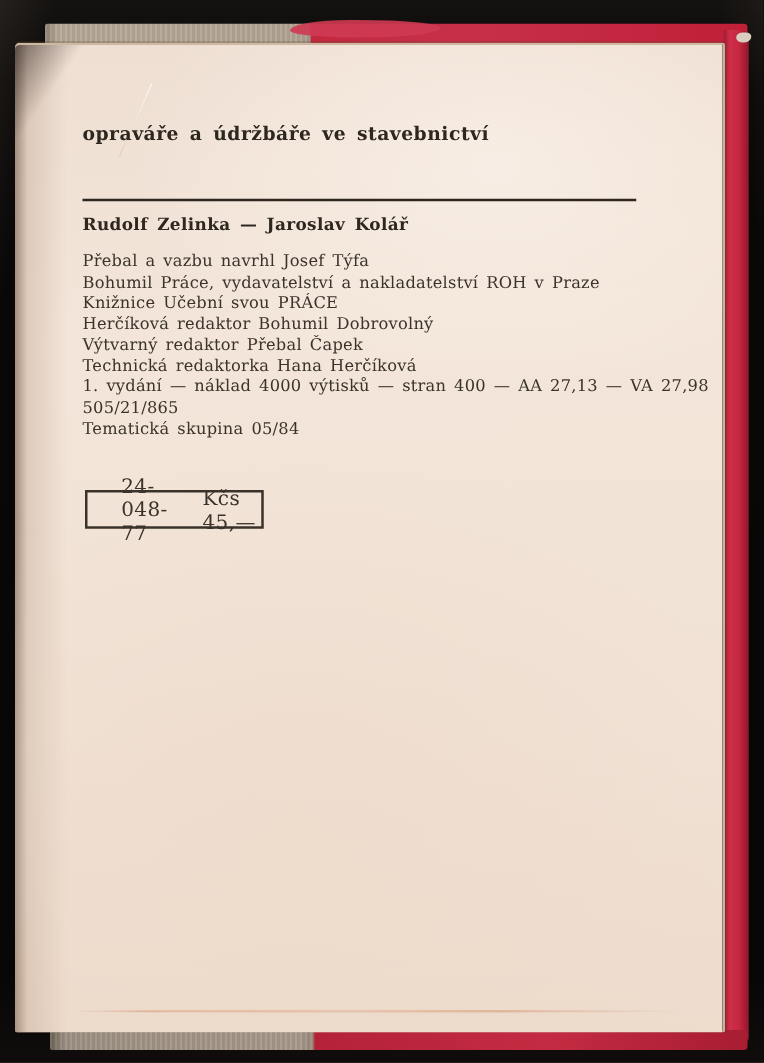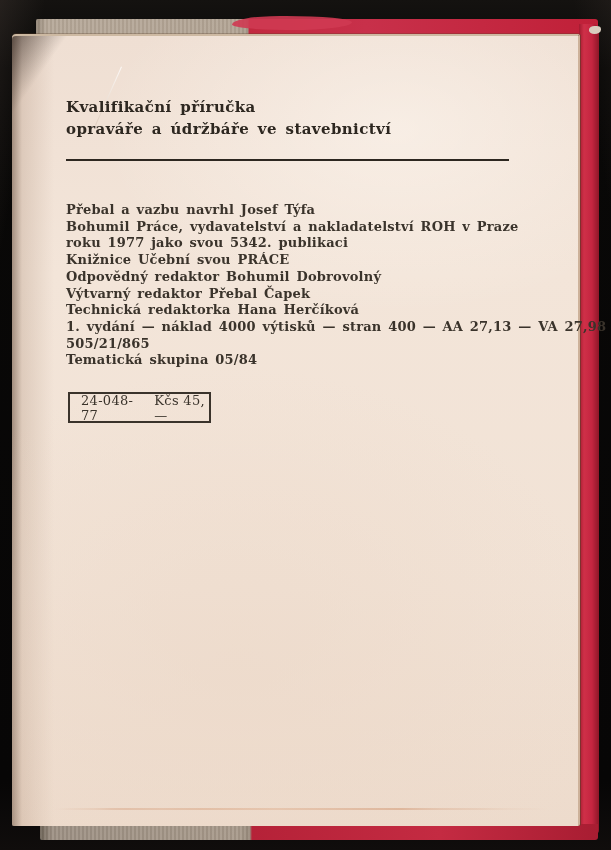--- a/index.html
+++ b/index.html
@@ -115,28 +115,27 @@
   .authors-line {
     position: absolute; left: 54px; top: 136px;
     font-size: 13.5px; font-weight: bold; letter-spacing: 0.3px; word-spacing: 2.5px;
     color: #2d2720;
   }
   .imprint-block {
     position: absolute; left: 54px; top: 166px;
     font-size: 13px; line-height: 16.7px;
     letter-spacing: 0.2px; word-spacing: 2px; color: #3a332b;
     white-space: nowrap;
-    font-weight: bold;
   }
   .price-box {
     position: absolute; left: 56px; top: 356px; width: 143px; height: 31px;
     border: 2px solid #3a332b;
     display: flex; align-items: center;
-    padding-left: 11px; box-sizing: border-box;
-    font-size: 13px; color: #3a332b; letter-spacing: 0.3px;
+    padding-left: 27px; box-sizing: border-box;
+    font-size: 16px; color: #3a332b; letter-spacing: 0.3px;
   }
   .price-box .code { margin-right: 14px; }
 </style>
 </head>
 <body>
 
 <div class="stage">
 
   <div class="photo-frame"></div>
 
@@ -154,33 +153,32 @@
   </div>
 
   <div class="page">
     <div class="corner-shade"></div>
     <div class="scratch"></div>
     <div class="crease"></div>
 
     <div class="content">
 
       <div class="title-block">
-        <div>Kvalifikační příručka</div>
         <div>opraváře a údržbáře ve stavebnictví</div>
       </div>
 
       <div class="divider-rule"></div>
 
+      <div class="authors-line">Rudolf Zelinka — Jaroslav Kolář</div>
 
       <div class="imprint-block">
         <div>Přebal a vazbu navrhl Josef Týfa</div>
         <div>Bohumil Práce, vydavatelství a nakladatelství ROH v Praze</div>
-        <div>roku 1977 jako svou 5342. publikaci</div>
         <div>Knižnice Učební svou PRÁCE</div>
-        <div>Odpovědný redaktor Bohumil Dobrovolný</div>
+        <div>Herčíková redaktor Bohumil Dobrovolný</div>
         <div>Výtvarný redaktor Přebal Čapek</div>
         <div>Technická redaktorka Hana Herčíková</div>
         <div>1. vydání — náklad 4000 výtisků — stran 400 — AA 27,13 — VA 27,98</div>
         <div>505/21/865</div>
         <div>Tematická skupina 05/84</div>
       </div>
 
       <div class="price-box">
         <span class="code">24-048-77</span>
         <span class="price">Kčs 45,—</span>

